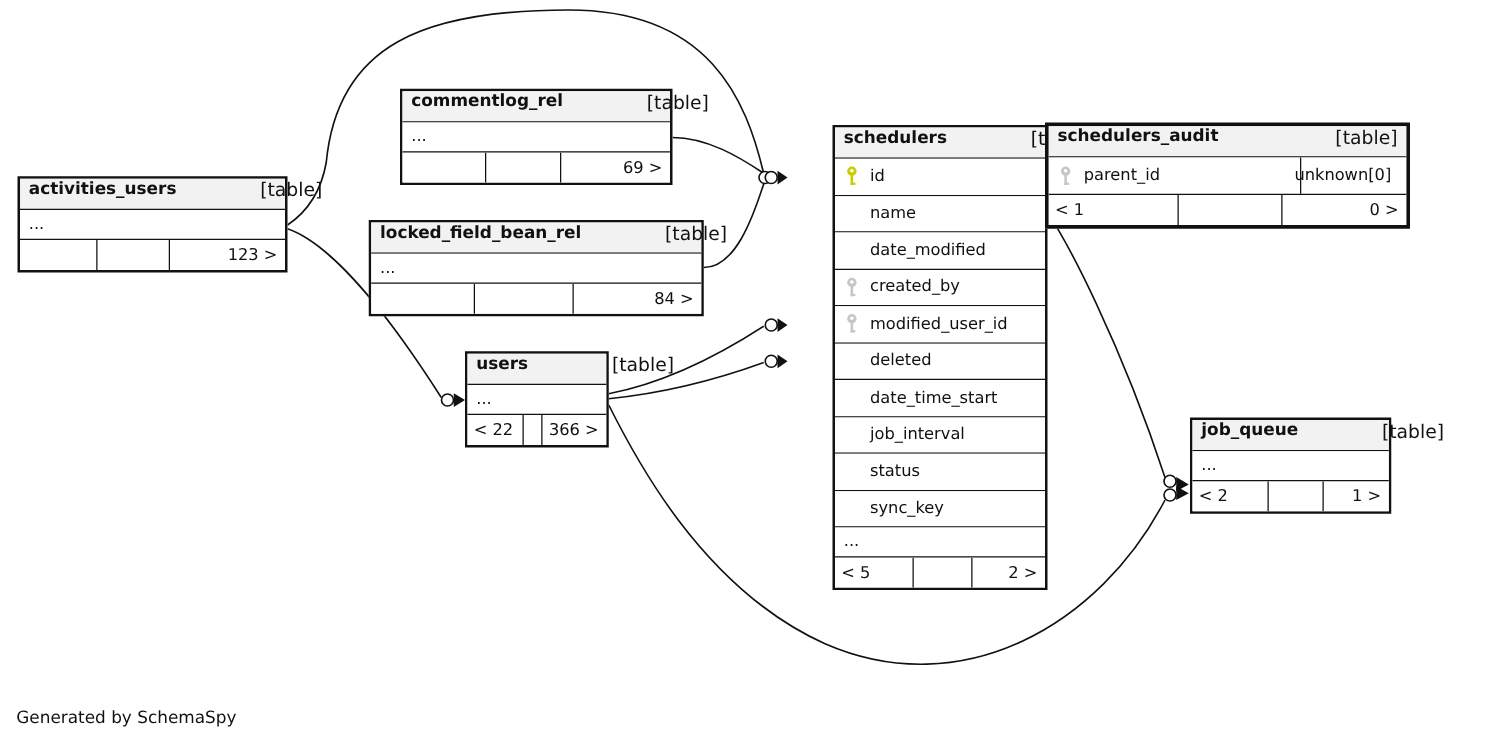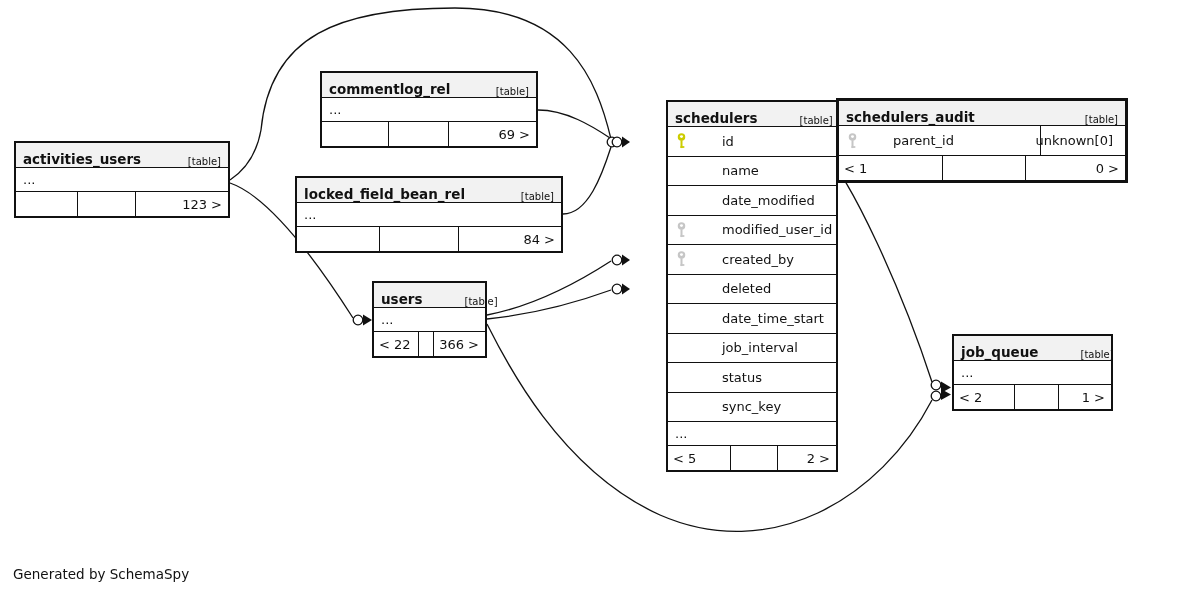--- a/index.html
+++ b/index.html
@@ -15,42 +15,43 @@
   .tbl{
     position:absolute;
     background:#ffffff;
     border:2px solid #111;
     box-sizing:border-box;
     z-index:1;
     font-size:13px;
   }
   .tbl.thick{border-width:3px;}
   .thead{
-    display:flex;justify-content:space-between;align-items:flex-end;
+    display:flex;justify-content:space-between;align-items:flex-start;
     background:#f2f2f2;
     border-bottom:1.6px solid #111;
     height:25px;padding:0 7px;
     box-sizing:border-box;
+    gap:37px;
   }
   .tname{font-weight:bold;font-size:13.5px;white-space:nowrap;}
-  .tbadge{font-size:10px;margin-left:20px;white-space:nowrap;padding-left:22px;}
+  .tbadge{font-size:15px;margin-left:8px;white-space:nowrap;padding-left:22px;}
   .trow{
     position:relative;
     display:flex;align-items:center;
     border-bottom:1.4px solid #111;
     box-sizing:border-box;
     background:#fff;
   }
   .trow:last-child, .tfoot:last-child{border-bottom:none;}
   .col{height:29.5px;padding-left:28px;}
   .ell{height:24px;padding-left:7px;}
   .key{position:absolute;left:8px;top:50%;transform:translateY(-50%);line-height:0;}
   .pk{color:#cccc00;}
   .fk{color:#c6c6c6;}
-  .cname{white-space:nowrap;margin-left:26px;}
+  .cname{white-space:nowrap;}
   .tfoot{
     display:flex;align-items:stretch;
     height:24px;box-sizing:border-box;background:#fff;
   }
   .fcell{
     display:flex;align-items:center;
     box-sizing:border-box;
     white-space:nowrap;
   }
   .fcell + .fcell{border-left:1.4px solid #111;}
@@ -200,32 +201,32 @@
     </div>
     <div class="trow col">
       <span class="key fk">
         <svg viewBox="0 0 12 18" width="11" height="17">
             <circle cx="6" cy="4.6" r="4.1" fill="currentColor"></circle>
             <circle cx="6" cy="4.2" r="1.6" fill="#fff"></circle>
             <rect x="4.9" y="8.2" width="2.2" height="8.5" fill="currentColor"></rect>
             <rect x="4.9" y="14.6" width="4.2" height="1.9" fill="currentColor"></rect>
           </svg>
       </span>
+      <span class="cname">created_by</span>
+    </div>
+    <div class="trow col">
+      <span class="key fk">
+        <svg viewBox="0 0 12 18" width="11" height="17">
+            <circle cx="6" cy="4.6" r="4.1" fill="currentColor"></circle>
+            <circle cx="6" cy="4.2" r="1.6" fill="#fff"></circle>
+            <rect x="4.9" y="8.2" width="2.2" height="8.5" fill="currentColor"></rect>
+            <rect x="4.9" y="14.6" width="4.2" height="1.9" fill="currentColor"></rect>
+          </svg>
+      </span>
       <span class="cname">modified_user_id</span>
-    </div>
-    <div class="trow col">
-      <span class="key fk">
-        <svg viewBox="0 0 12 18" width="11" height="17">
-            <circle cx="6" cy="4.6" r="4.1" fill="currentColor"></circle>
-            <circle cx="6" cy="4.2" r="1.6" fill="#fff"></circle>
-            <rect x="4.9" y="8.2" width="2.2" height="8.5" fill="currentColor"></rect>
-            <rect x="4.9" y="14.6" width="4.2" height="1.9" fill="currentColor"></rect>
-          </svg>
-      </span>
-      <span class="cname">created_by</span>
     </div>
     <div class="trow col">
       <span class="cname">deleted</span>
     </div>
     <div class="trow col">
       <span class="cname">date_time_start</span>
     </div>
     <div class="trow col">
       <span class="cname">job_interval</span>
     </div>

